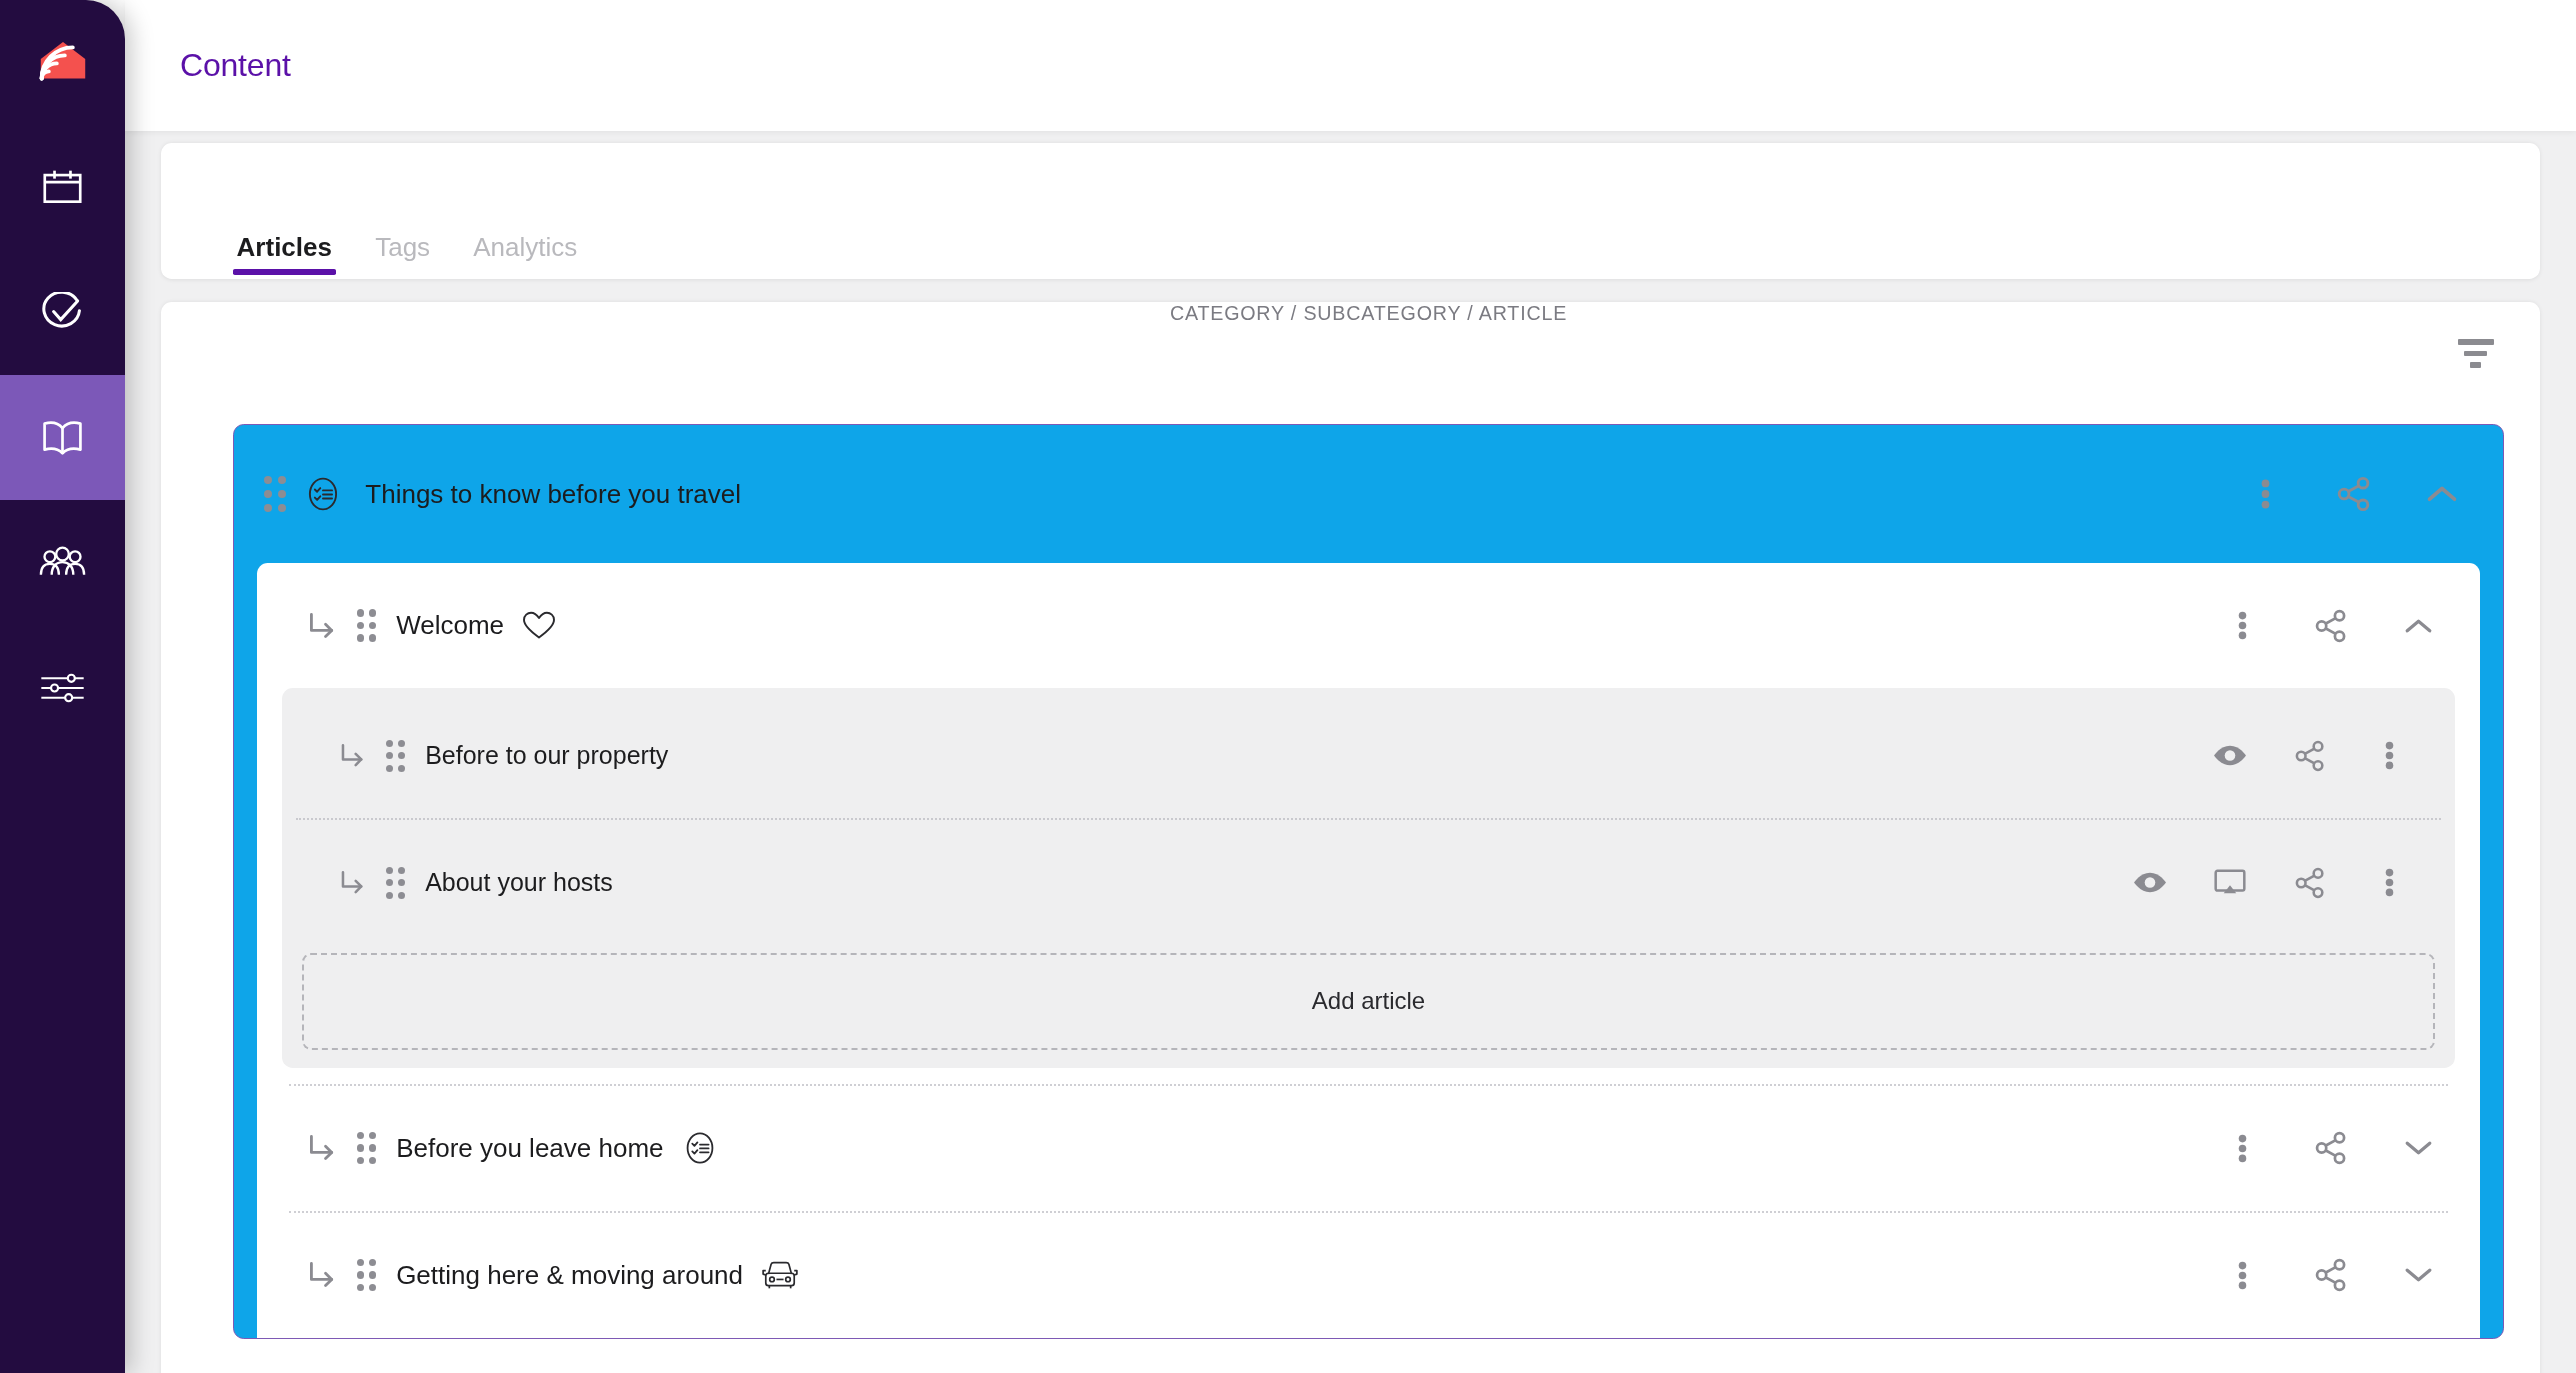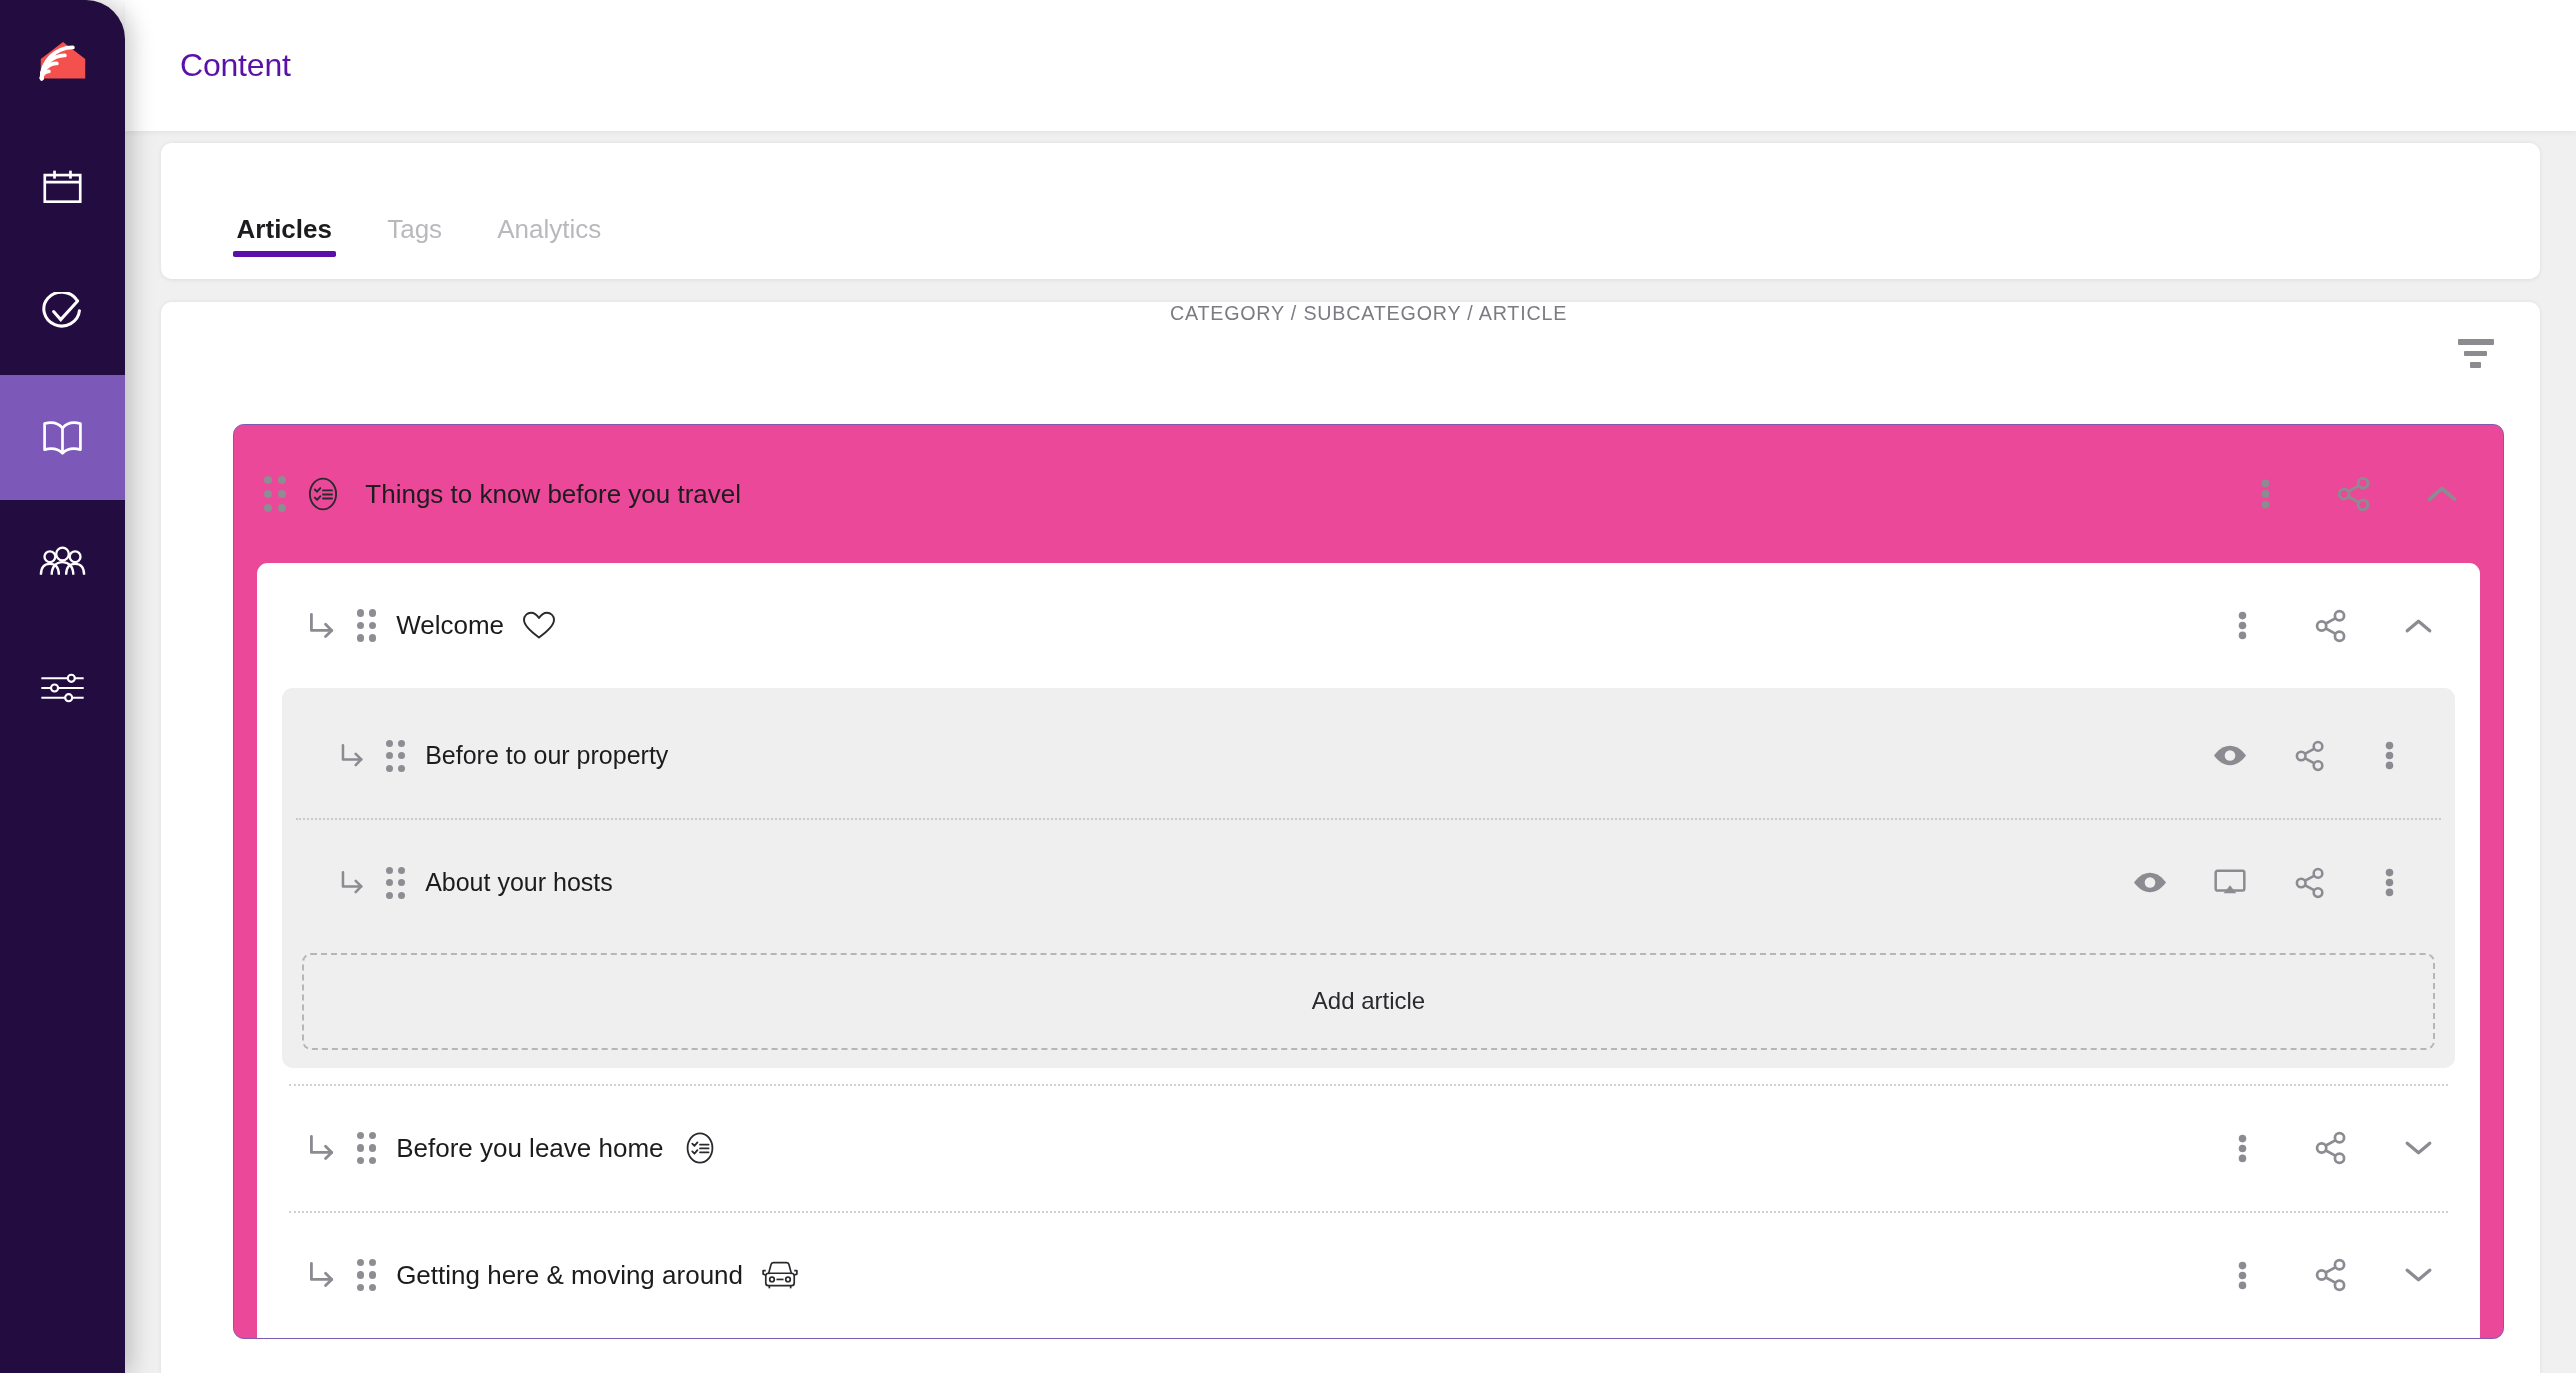--- a/index.html
+++ b/index.html
@@ -64,24 +64,24 @@
   .tabs-card {
     position: absolute;
     left: 36px; top: 143px;
     width: 2379px; height: 136px;
     background: #ffffff;
     border-radius: 10.7px;
     box-shadow: 0 0.9px 4.5px rgba(0,0,0,0.08);
   }
   .tabs {
     position: absolute;
-    left: 72px; bottom: 22px;
+    left: 72px; bottom: 4px;
     display: flex;
     align-items: flex-end;
-    gap: 48px;
+    gap: 36px;
   }
   .tab {
     font-size: 26px;
     color: #b9b9bd;
     padding: 0 3.6px 12.5px 3.6px;
     cursor: pointer;
     position: relative;
     font-weight: normal;
   }
   .tab.active {
@@ -129,21 +129,21 @@
   }
   .filter-btn span { background: #8b8b90; display: block; border-radius: 0.9px; }
   .filter-btn .f1 { width: 36px; height: 5.4px; }
   .filter-btn .f2 { width: 23px; height: 5.4px; }
   .filter-btn .f3 { width: 11.6px; height: 5.4px; }
 
   
   .category {
     position: relative;
     margin: 0 36px 0 72px;
-    background: #ec4899;
+    background: #0ea5e9;
     border: 1.8px solid #7e59b5;
     border-radius: 10.7px;
     min-height: 903px;
   }
   .cat-head {
     height: 138px;
     display: flex;
     align-items: center;
     padding: 0 41px 0 30px;
   }

